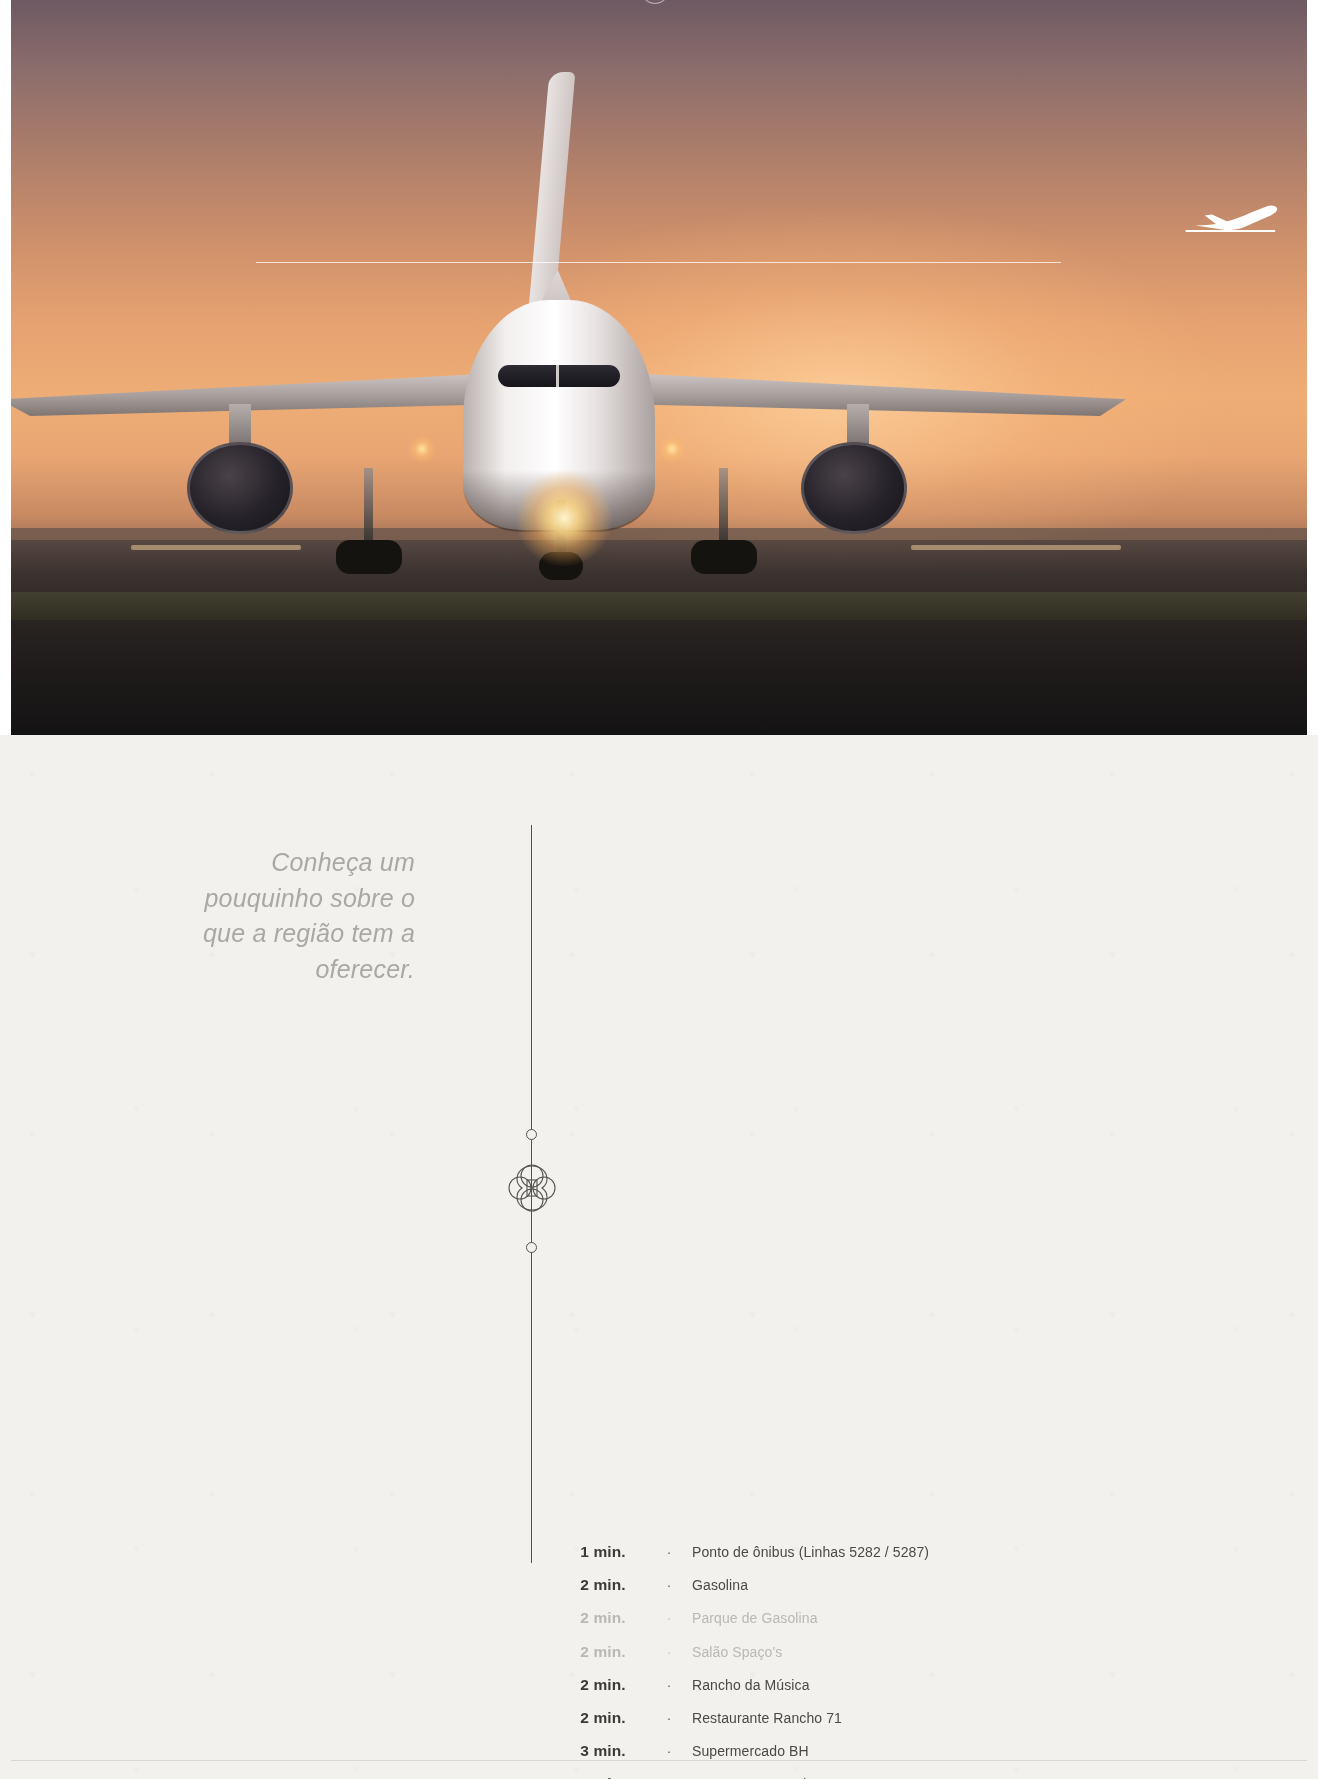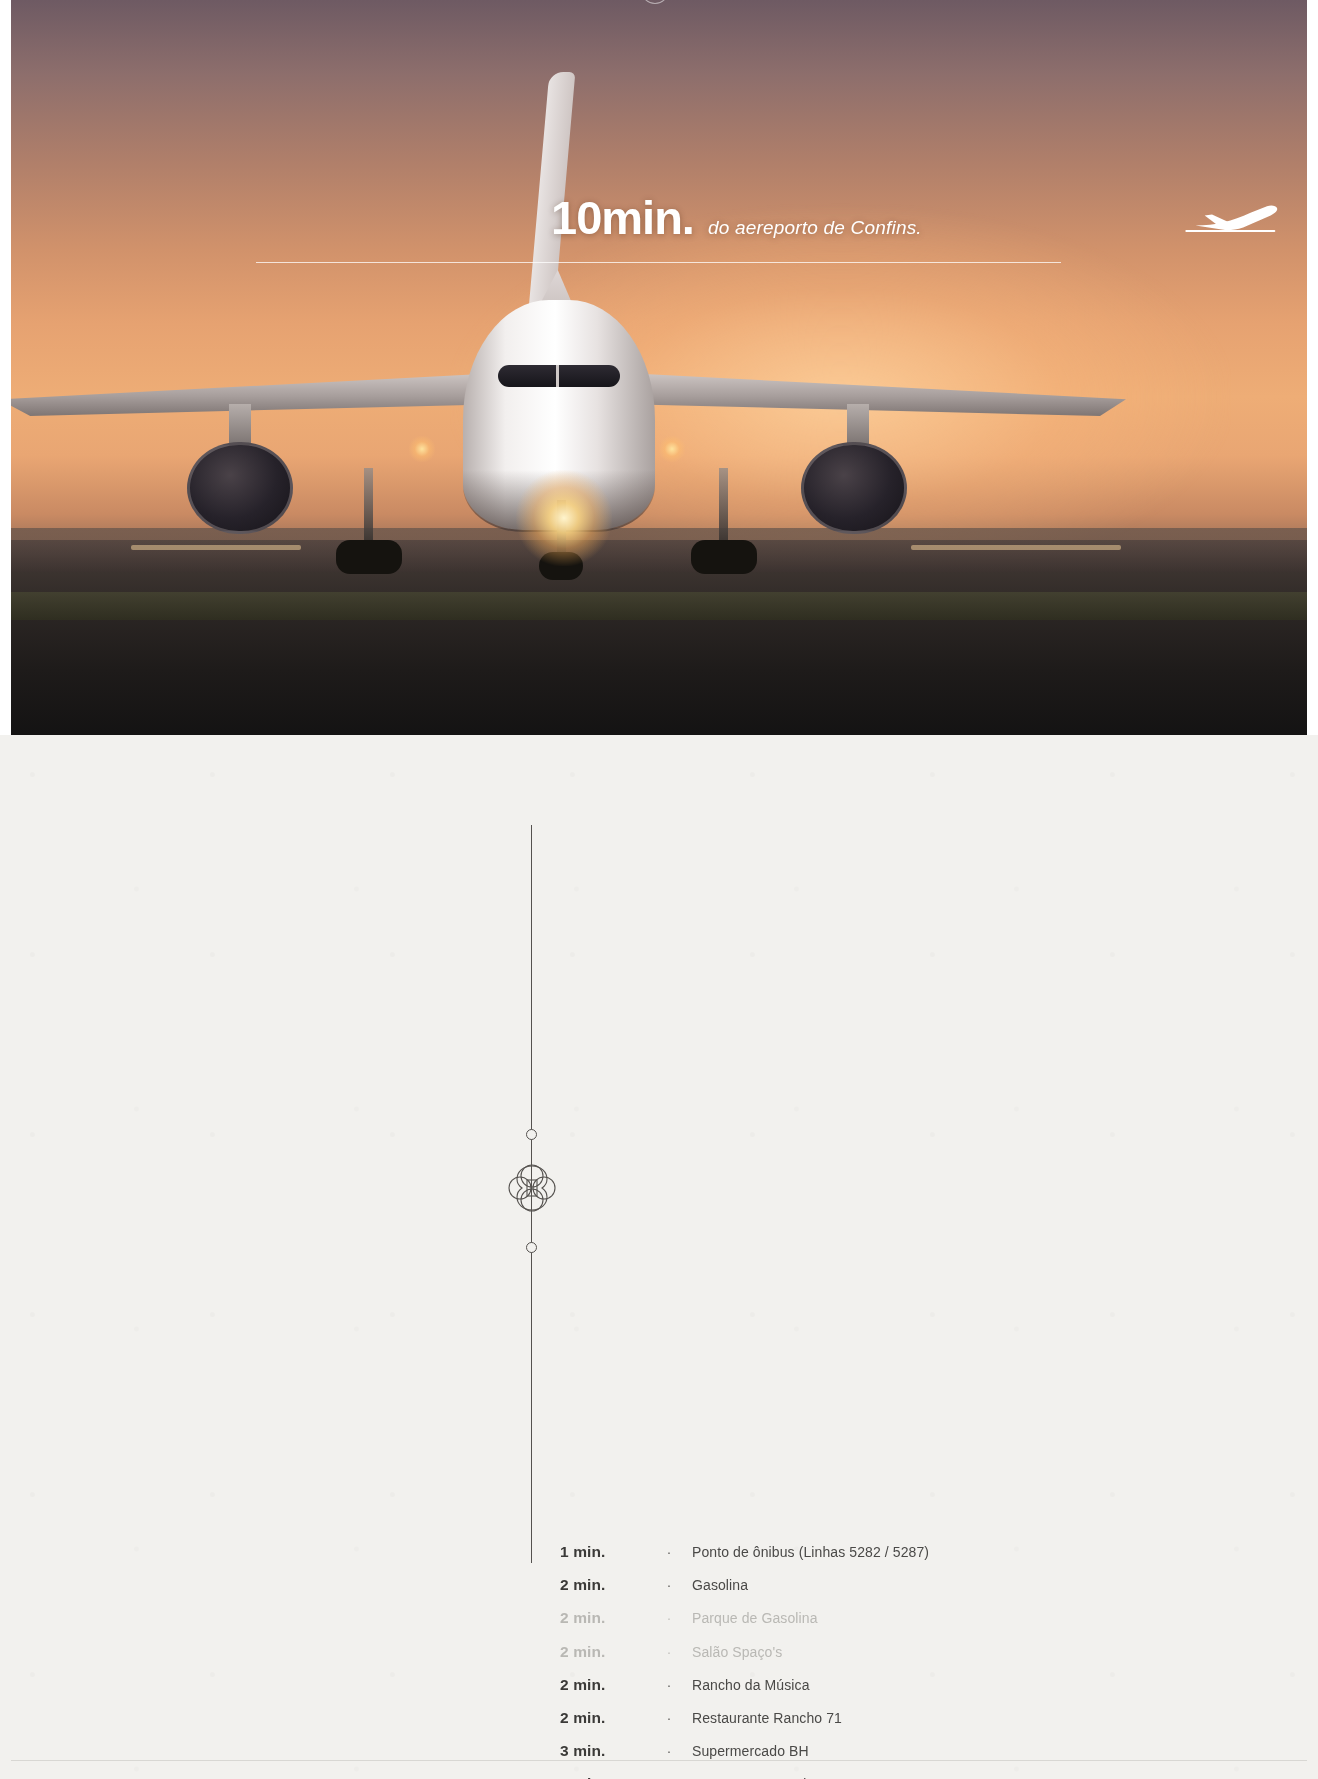--- a/index.html
+++ b/index.html
@@ -301,21 +301,21 @@
     left: 560px; top: 808px;
     width: 740px;
   }
   .row {
     display: flex;
     align-items: baseline;
     height: 33.2px;
   }
   .row .time {
     width: 86px;
-    text-align: left;
+    text-align: center;
     font-size: 15.5px;
     font-weight: 700;
     color: #3b3a38;
     letter-spacing: .1px;
   }
   .row .sep {
     width: 46px;
     text-align: center;
     font-size: 15px;
     color: #6b6a67;
@@ -374,41 +374,36 @@
       <div class="strut-r"></div>
       <div class="strut-n"></div>
       <div class="gear-main-l"></div>
       <div class="gear-main-r"></div>
       <div class="gear-nose"></div>
       <div class="wing-light-l"></div>
       <div class="wing-light-r"></div>
       <div class="landing-light"></div>
     </div>
 
-    <div class="hero-caption">
-      <div class="hero-line">
-        <span class="hero-time">10min.</span>
-        <span class="hero-sub">do aereporto de Confins.</span>
-      </div>
-    </div>
     <div class="hero-rule"></div>
 
     <div class="hero-plane-icon">
       <svg viewBox="0 0 120 44" width="110" height="42" aria-hidden="true">
         <path d="M8 33 L104 33" stroke="#ffffff" stroke-width="2.2" stroke-linecap="round" fill="none"></path>
         <path d="M18 27 C40 27 58 22 78 13 L96 6 C100 4 106 5 107 8 C108 11 104 14 100 16 L70 29 C64 31 58 32 52 32 Z" fill="#ffffff"></path>
         <path d="M44 28 L28 16 L36 15 L58 25 Z" fill="#ffffff"></path>
       </svg>
     </div>
 
     <div class="top-notch"></div>
   </div>
 
   <div class="lower">
 
+    <div class="intro">Conheça um pouquinho sobre o que a região tem a oferecer.</div>
 
     <div class="timeline-line"></div>
     <div class="dot-top"></div>
     <div class="dot-bottom"></div>
 
     <div class="flower-mark">
       <svg viewBox="0 0 58 68" width="58" height="68" aria-hidden="true">
         <g fill="none" stroke="#55524f" stroke-width="1.1">
           <path d="M29 12 c9 0 15 6 15 13 0 4-2 7-5 9 3 2 5 5 5 9 0 7-6 13-15 13 -9 0-15-6-15-13 0-4 2-7 5-9 -3-2-5-5-5-9 0-7 6-13 15-13 z"></path>
           <circle cx="17" cy="34" r="11"></circle>

